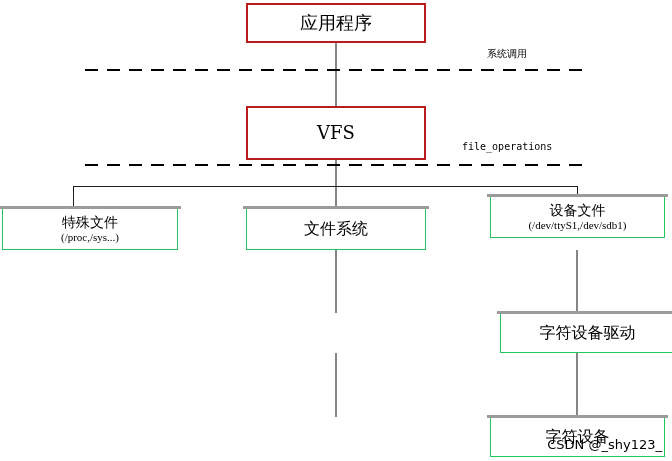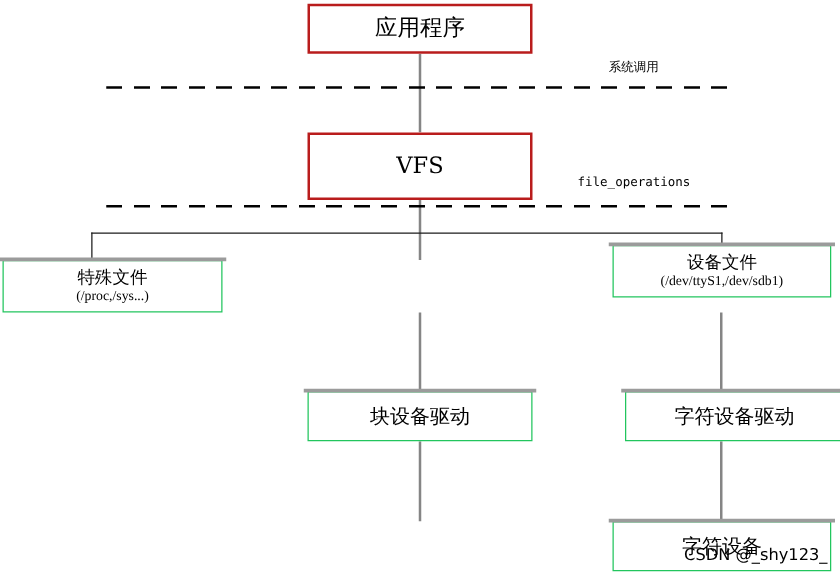--- a/index.html
+++ b/index.html
@@ -79,29 +79,29 @@
 
   <div class="node thick" style="left:246px; top:106px; width:180px; height:54px;">
     <span class="title-lg">VFS</span>
   </div>
 
   <div class="node graytop" style="left:2px; top:208px; width:176px; height:42px;">
     <span class="title-sm">特殊文件</span>
     <span class="subtitle">(/proc,/sys...)</span>
   </div>
 
+  <div class="node graytop" style="left:246px; top:208px; width:180px; height:42px;">
+    <span class="title-md">文件系统</span>
+  </div>
 
   <div class="node graytop" style="left:490px; top:196px; width:175px; height:42px;">
     <span class="title-sm">设备文件</span>
     <span class="subtitle">(/dev/ttyS1,/dev/sdb1)</span>
   </div>
 
-  <div class="node graytop" style="left:246px; top:313px; width:180px; height:40px;">
-    <span class="title-md">块设备驱动</span>
-  </div>
 
   <div class="node graytop" style="left:490px; top:313px; width:175px; height:40px;margin-left:10px;">
     <span class="title-md">字符设备驱动</span>
   </div>
 
 
   <div class="node graytop" style="left:490px; top:417px; width:175px; height:40px;">
     <span class="title-md">字符设备</span>
   </div>
 

